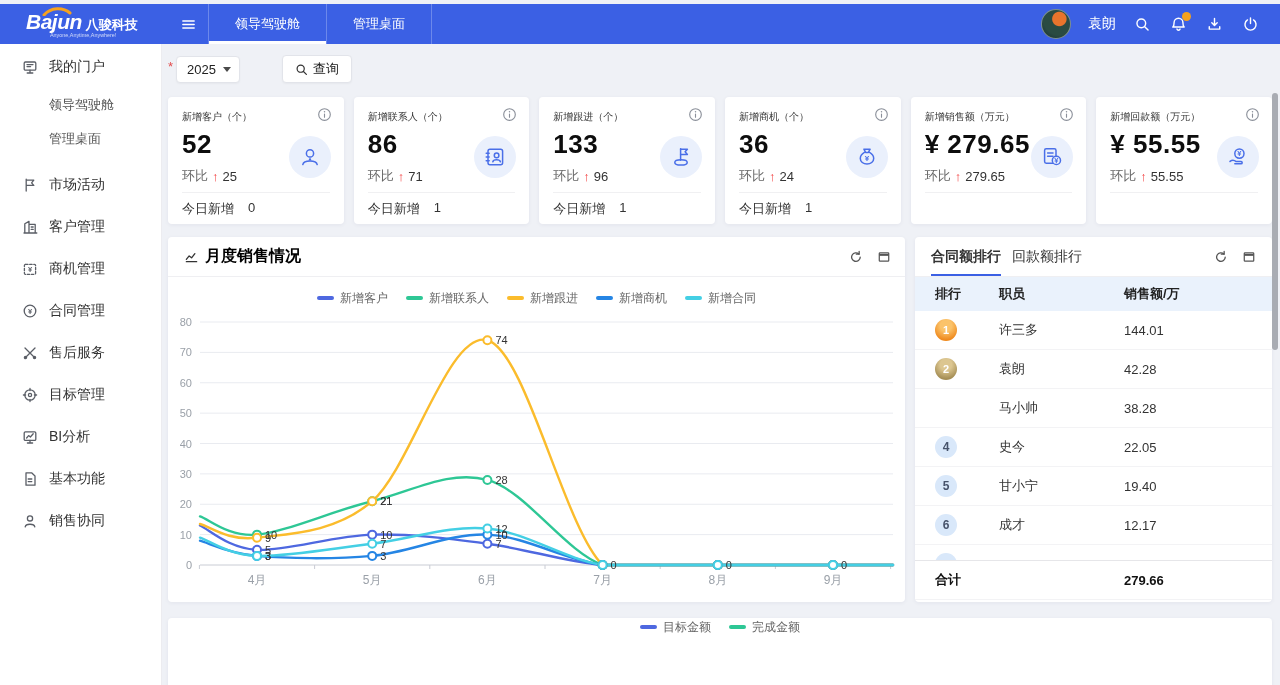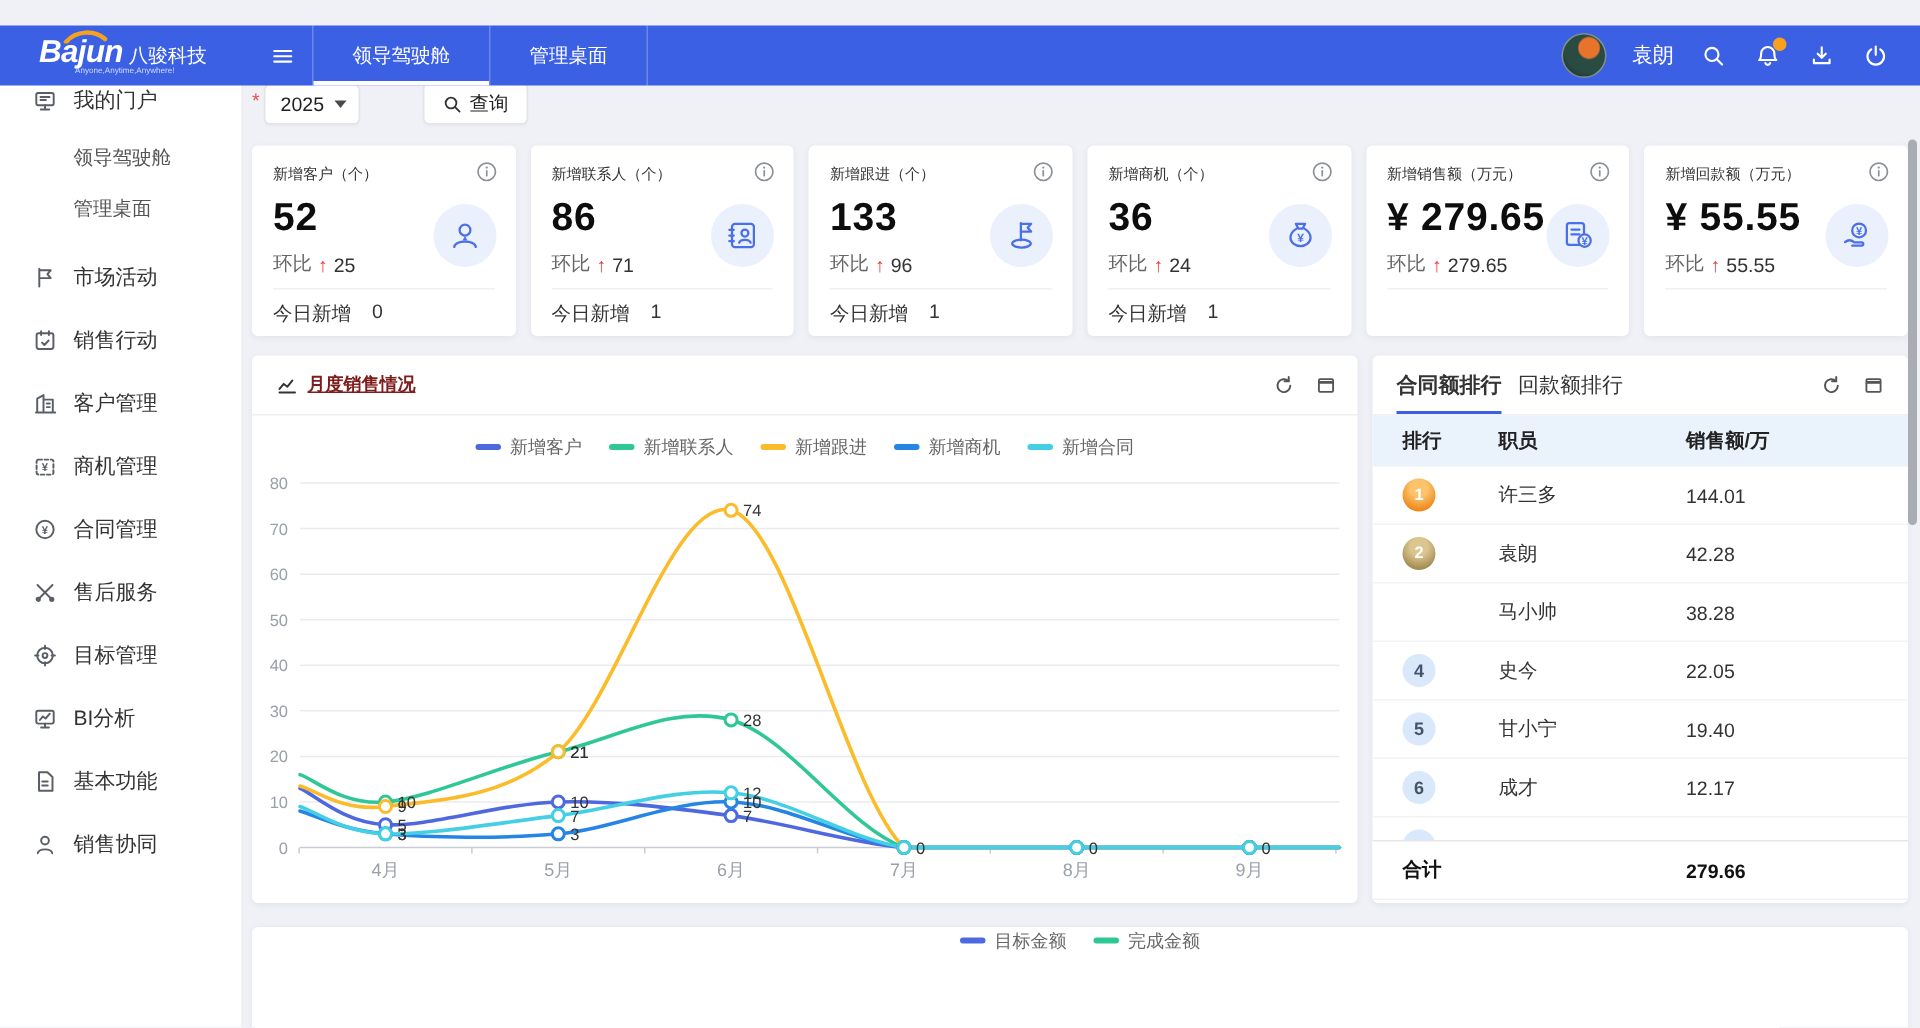--- a/index.html
+++ b/index.html
@@ -1,24 +1,24 @@
 <!DOCTYPE html>
 <html><head>
 <meta charset="utf-8">
 <style>
   * { margin:0; padding:0; box-sizing:border-box; }
   html,body { width:1280px; height:685px; overflow:hidden; }
   body { font-family:"Liberation Sans","DejaVu Sans",sans-serif; background:#EFF1F6; position:relative; color:#333; }
 
   
-  .navbar { position:absolute; top:17px; left:0; width:1280px; height:40px; background:#3B60E4; display:flex; align-items:stretch; color:#fff; z-index:10; }
+  .navbar { position:absolute; top:4px; left:0; width:1280px; height:40px; background:#3B60E4; display:flex; align-items:stretch; color:#fff; z-index:10; }
   .logo { width:168px; display:flex; flex-direction:column; justify-content:center; padding-left:26px; position:relative; cursor:pointer; }
   .logo-line1 { display:flex; align-items:baseline; gap:4px; }
   .logo-en { font-size:21px; font-weight:800; font-style:italic; letter-spacing:-.5px; }
-  .logo-cn { font-size:13px; font-weight:400; }
+  .logo-cn { font-size:13px; font-weight:700; }
   .logo-tagline { font-size:6px; opacity:.75; margin-left:24px; margin-top:-2px; transform:scale(.9); transform-origin:left; }
   .logo-swoosh { position:absolute; left:42px; top:2px; width:30px; height:10px; }
   .hamburger { width:40px; display:flex; align-items:center; justify-content:center; cursor:pointer; }
   .hamburger svg { width:17px; height:17px; }
   .nav-tabs { display:flex; align-items:stretch; }
   .nav-tab { position:relative; padding:0 26px; display:flex; align-items:center; font-size:13px; cursor:pointer; border-right:1px solid rgba(255,255,255,.25); }
   .nav-tab:first-child { border-left:1px solid rgba(255,255,255,.25); }
   .nav-tab.active::after { content:""; position:absolute; left:0; bottom:0; width:100%; height:3px; background:#fff; }
   .nav-right { margin-left:auto; display:flex; align-items:center; gap:17px; padding-right:20px; }
   .avatar { width:30px; height:30px; border-radius:50%; background:radial-gradient(circle at 62% 32%, #E8742C 0 26%, #2A4B42 30% 62%, #152A2E 100%); border:1px solid rgba(255,255,255,.4); cursor:pointer; }
@@ -55,21 +55,21 @@
   .kpi-icirc svg { width:24px; height:24px; }
   .kpi-hb { margin-top:7px; font-size:13px; color:#666; display:flex; align-items:center; gap:4px; }
   .kpi-hb .arrow { color:#F23C3C; font-weight:700; font-size:13px; }
   .kpi-hb .hb-val { color:#333; }
   .kpi-today { margin-top:7px; border-top:1px solid #F0F0F2; padding-top:7px; font-size:13px; color:#333; display:flex; gap:14px; }
 
   
   .mid-row { margin-top:13px; display:flex; gap:10px; height:365px; }
   .panel { background:#fff; border-radius:4px; box-shadow:0 1px 4px rgba(30,40,80,.06); }
   .panel-header { height:40px; display:flex; align-items:center; padding:0 14px 0 16px; border-bottom:1px solid #EFEFF2; }
-  .panel-title { font-size:12px; font-weight:700; color:#7f1d1d;text-decoration:underline; }
+  .panel-title { font-size:16px; font-weight:700; color:#000000; }
   .panel-hicon { width:15px; height:15px; margin-right:6px; color:#333; }
   .panel-hicon svg { width:15px; height:15px; display:block; }
   .panel-actions { margin-left:auto; display:flex; align-items:center; gap:14px; color:#555; }
   .panel-actions .pa-ic { width:14px; height:14px; cursor:pointer; }
   .panel-actions .pa-ic svg { width:14px; height:14px; display:block; }
 
   .chart-panel { width:737px; }
   .legend-row { display:flex; justify-content:center; align-items:center; gap:18px; margin-top:12px; height:18px; }
   .lg-item { display:flex; align-items:center; gap:6px; cursor:pointer; }
   .lg-bar { width:17px; height:4px; border-radius:2px; }
@@ -171,30 +171,20 @@
       <div class="submenu-item">领导驾驶舱</div>
       <div class="submenu-item">管理桌面</div>
     </div>
     <div class="menu-item">
       <span class="mi-ic">
         <svg viewBox="0 0 16 16" fill="none" stroke="currentColor" stroke-width="1.3" stroke-linecap="round" stroke-linejoin="round">
           <path d="M4.2 2.2V14M4.2 3.2h7.6L9.6 5.8l2.2 2.6H4.2"></path>
         </svg>
       </span>
       <span>市场活动</span>
-    </div>
-    <div class="menu-item">
-      <span class="mi-ic">
-        <svg viewBox="0 0 16 16" fill="none" stroke="currentColor" stroke-width="1.3" stroke-linecap="round" stroke-linejoin="round">
-          <rect x="2.4" y="3.2" width="11.2" height="10.4" rx="1.4"></rect>
-          <path d="M5.4 1.8v2.6M10.6 1.8v2.6"></path>
-          <path d="M6 9.4l1.6 1.6 2.8-3"></path>
-        </svg>
-      </span>
-      <span>销售行动</span>
     </div>
     <div class="menu-item">
       <span class="mi-ic">
         <svg viewBox="0 0 16 16" fill="none" stroke="currentColor" stroke-width="1.3" stroke-linecap="round" stroke-linejoin="round">
           <path d="M2.8 14V4.8L7 2.4V14M7 5.4h6.2V14M2 14h12.8"></path>
           <path d="M9.2 8h2M9.2 10.4h2"></path>
         </svg>
       </span>
       <span>客户管理</span>
     </div>

